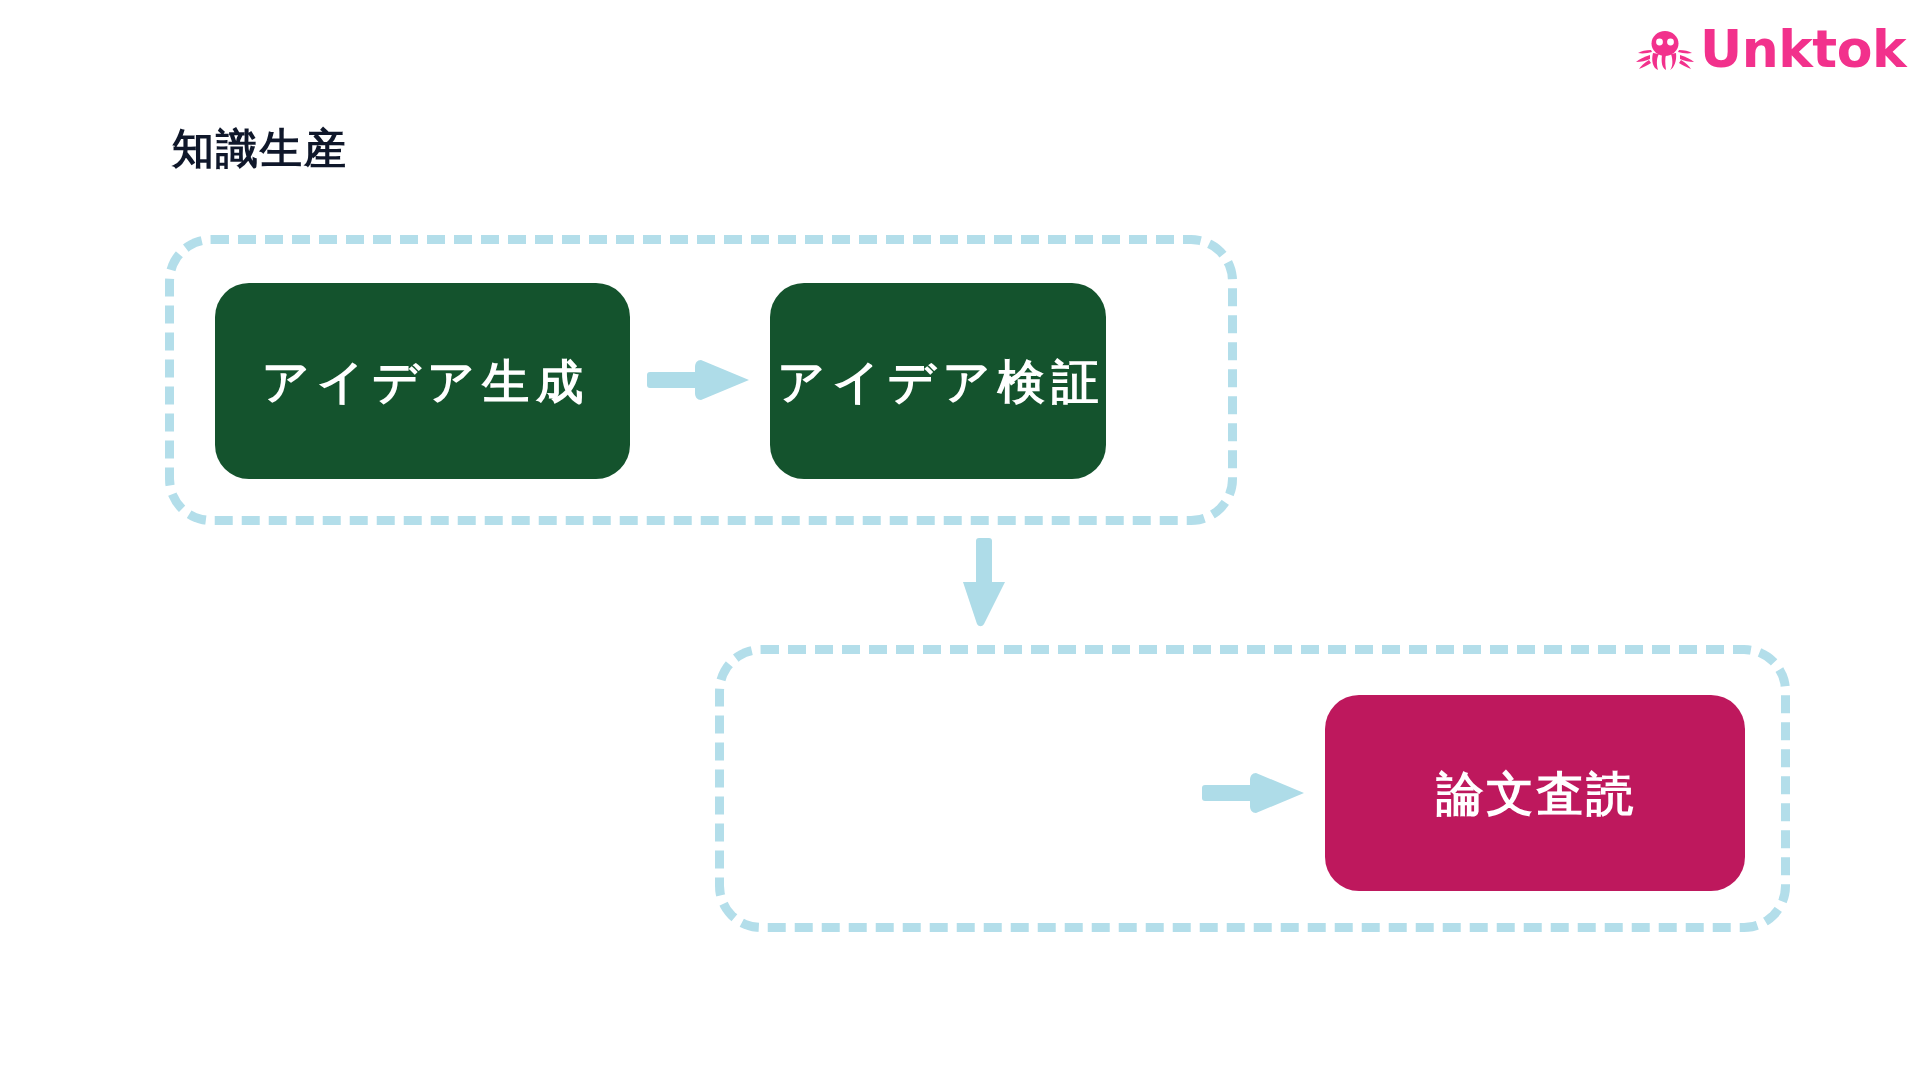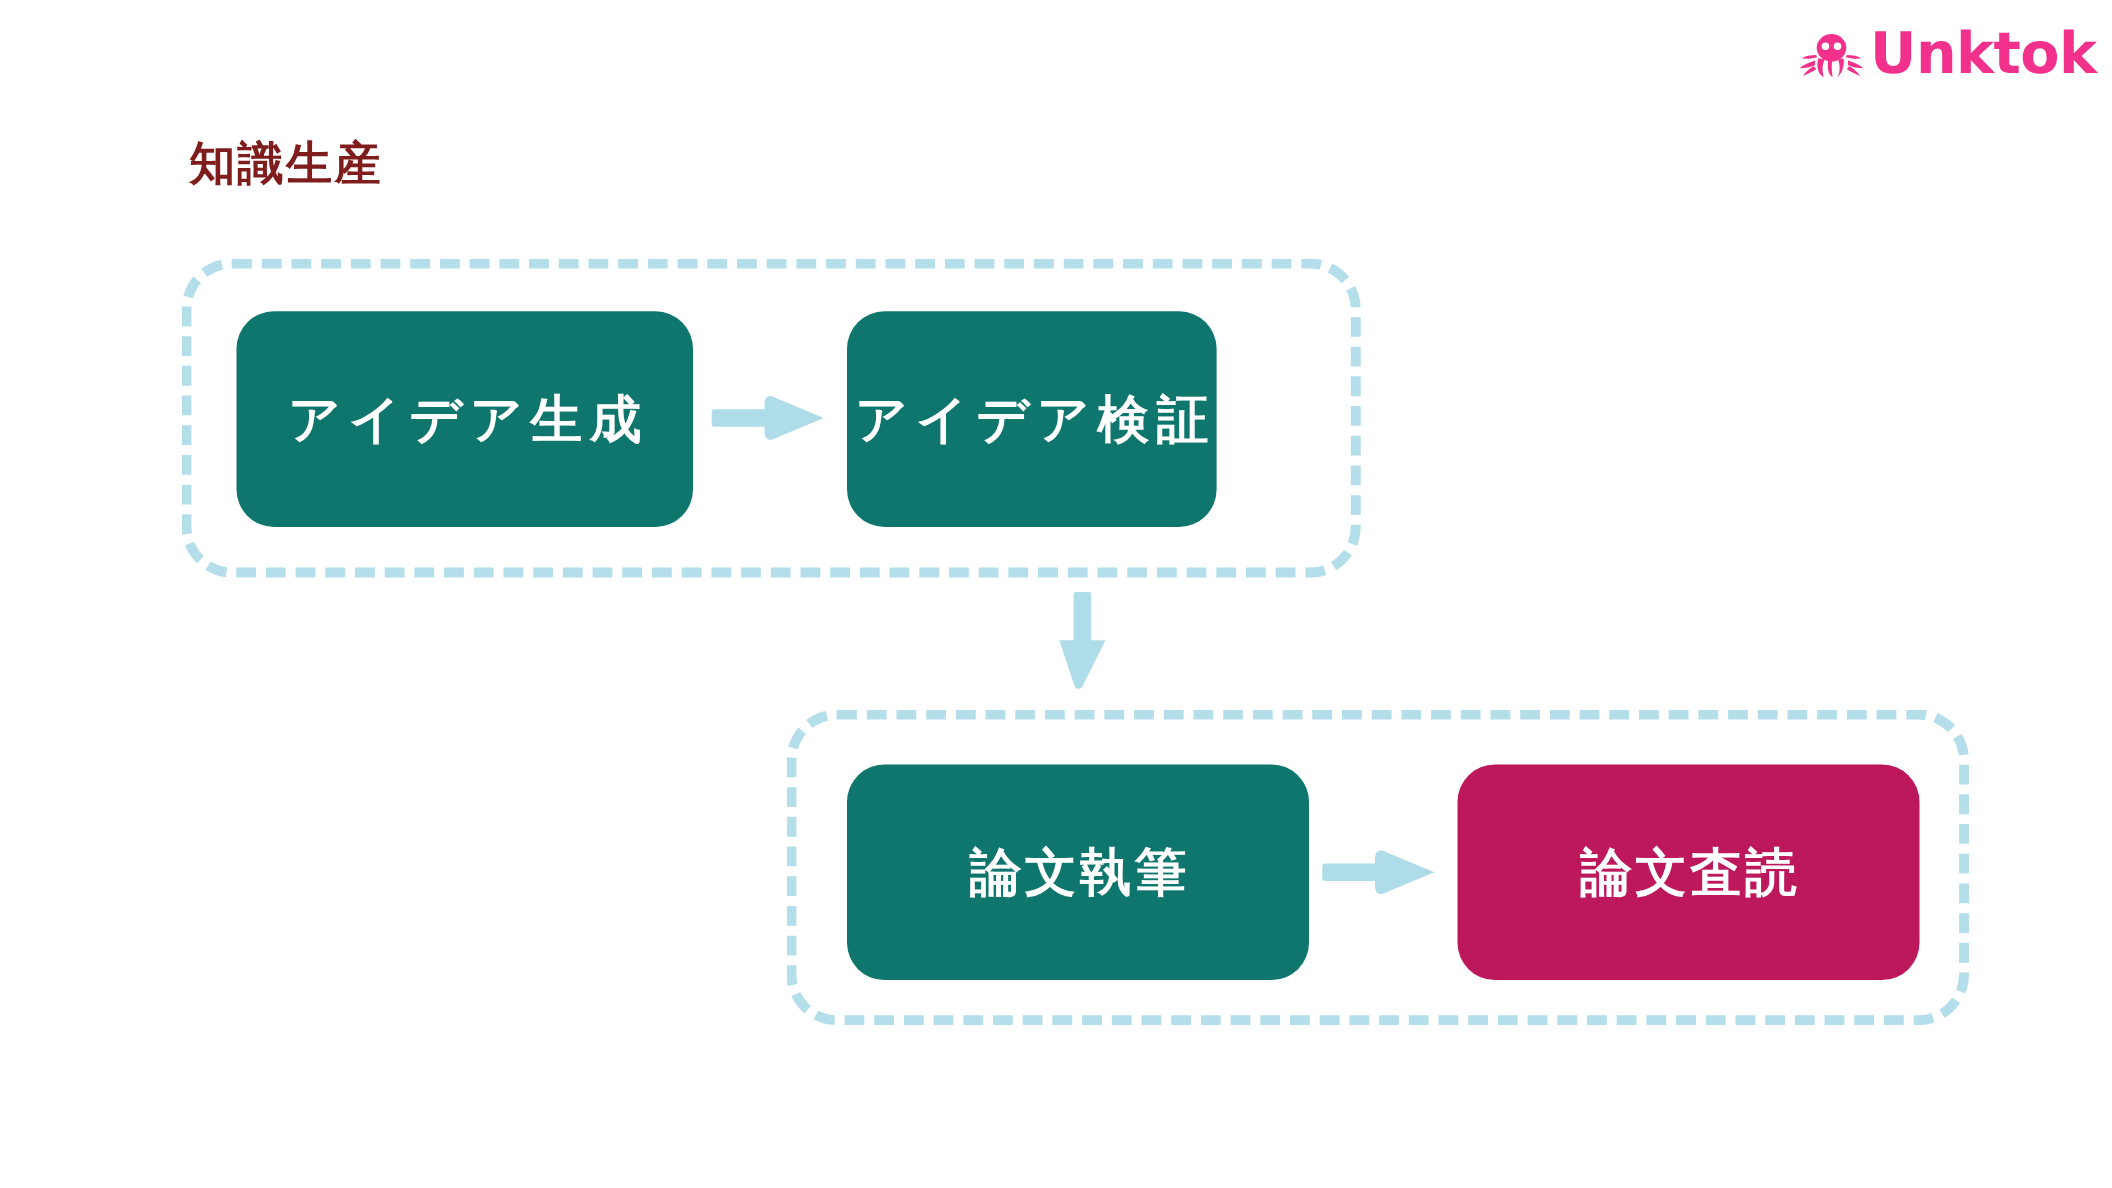--- a/index.html
+++ b/index.html
@@ -51,21 +51,21 @@
     position: absolute;
     box-sizing: border-box;
     border: 9px dashed #B3DEEA;
     border-radius: 46px;
     background: transparent;
   }
   .group-label {
     position: absolute;
     font-size: 42px;
     font-weight: bold;
-    color: #7f1d1d;
+    color: #0f172a;
     letter-spacing: 2px;
     white-space: nowrap;
     line-height: 1;
   }
 
   #group-knowledge-production {
     left: 165px;
     top: 235px;
     width: 1072px;
     height: 290px;
@@ -87,21 +87,21 @@
   }
 
   
   .step {
     position: absolute;
     box-sizing: border-box;
     border-radius: 34px;
     display: flex;
     align-items: center;
     justify-content: center;
-    background: #0f766e;
+    background: #14532d;
     color: #ffffff;
   }
   .step.is-highlight {
     background: #be185d;
   }
   .step-label {
     font-size: 47px;
     font-weight: bold;
     letter-spacing: 7px;
     text-indent: 7px;
@@ -179,23 +179,20 @@
   <svg class="arrow" id="arrow-prod-to-expr" viewBox="0 0 58 90" aria-hidden="true">
     <g fill="#AEDCE8">
       <rect x="21" y="0" width="16" height="52" rx="3"></rect>
       <path d="M8 44 L50 44 L29 86 C27 89, 24 89, 22 86 Z"></path>
     </g>
   </svg>
 
 
   <div class="group" id="group-knowledge-expression"></div>
 
-  <div class="step is-tight" id="step-paper-writing">
-    <span class="step-label">論文執筆</span>
-  </div>
 
   <svg class="arrow" id="arrow-write-to-review" viewBox="0 0 110 56" aria-hidden="true">
     <g fill="#AEDCE8">
       <rect x="2" y="20" width="62" height="16" rx="3"></rect>
       <path d="M56 8 L104 28 L56 48 C52 48, 50 45, 50 41 L50 15 C50 11, 52 8, 56 8 Z"></path>
     </g>
   </svg>
 
   <div class="step is-tight is-highlight" id="step-paper-review">
     <span class="step-label">論文査読</span>

